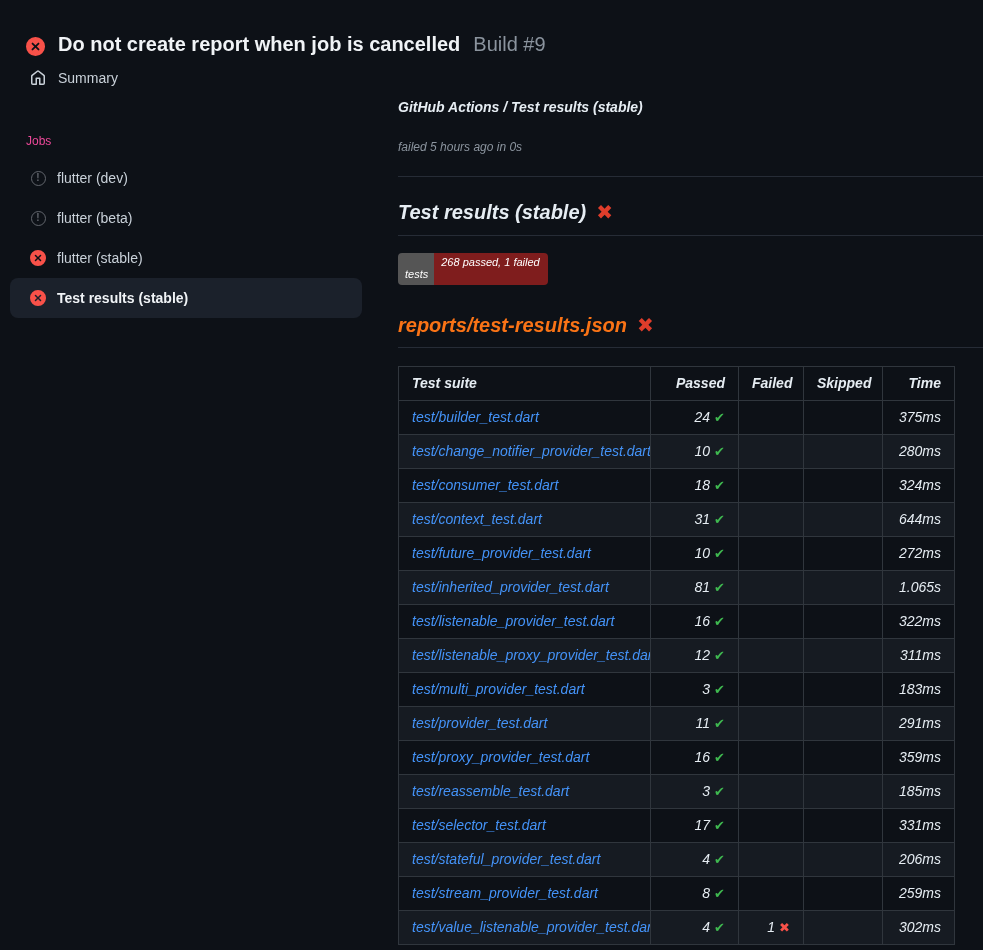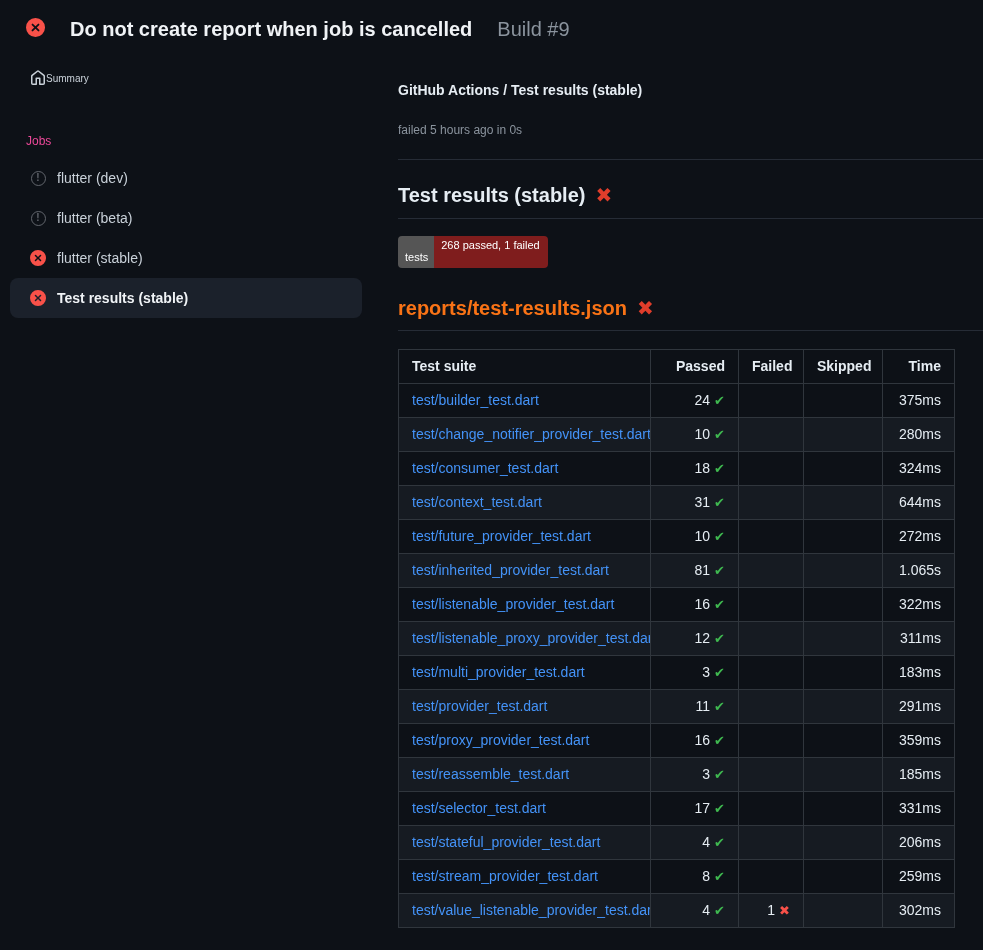--- a/index.html
+++ b/index.html
@@ -5,54 +5,54 @@
   * { margin:0; padding:0; box-sizing:border-box; }
   html,body { width:983px; height:950px; overflow:hidden; }
   body {
     background:#0d1117;
     color:#c9d1d9;
     font-family:"Liberation Sans","DejaVu Sans",sans-serif;
     position:relative;
   }
   
   .top-header {
-    display:flex; align-items:flex-start; gap:25px;
+    display:flex; align-items:flex-end; gap:13px;
     padding:18px 0 0 26px; height:56px;
   }
   .top-header .status-ico { width:19px; height:19px; flex:0 0 auto; }
   .top-header h1 { font-size:20px; font-weight:bold; color:#f0f3f6; white-space:nowrap; }
   .top-header .build-no { font-size:20px; font-weight:normal; color:#8b949e; }
 
   
   .sidebar { position:absolute; left:0; top:62px; width:390px; }
   .summary-row {
-    display:flex; align-items:center; 
+    display:flex; align-items:flex-start; gap:12px;
     padding:8px 0 8px 30px; cursor:pointer;
-    color:#c9d1d9; font-size:10px;
+    color:#c9d1d9; font-size:14px;
   }
   .summary-row svg { width:16px; height:16px; fill:#c9d1d9; }
   .jobs-label { color:#ec4899; font-size:12px; margin:40px 0 10px 26px; }
   .job-list { margin-top:0; }
   .job-item {
     display:flex; align-items:center; gap:11px;
     height:40px; padding-left:20px; margin:0 28px 0 10px;
     border-radius:8px; cursor:pointer;
     font-size:14px; color:#c9d1d9;
   }
   .job-item.selected { background:#1b212b; color:#f0f3f6; font-weight:bold; }
   .job-item .ico { width:16px; height:16px; display:inline-flex; align-items:center; justify-content:center; flex:0 0 auto; }
   .job-item .ico svg { width:16px; height:16px; }
   .alert-circle {
     width:15px; height:15px; border:1.6px solid #62666d; border-radius:50%;
     color:#62666d; font-size:10px; font-weight:bold; line-height:12px;
     display:inline-flex; align-items:center; justify-content:center;
   }
 
   
-  .main { position:absolute; left:398px; top:80px; right:0; }
+  .main { position:absolute; left:398px; top:97px; right:0;font-style:italic; }
   .breadcrumb { font-size:14px; font-weight:bold; color:#e6edf3; line-height:20px; }
   .status-line { font-size:12px; color:#8b949e; margin-top:22px; line-height:16px; }
   .hr { border-bottom:1px solid #262c36; margin-top:21px; }
 
   .section-heading {
     margin-top:22px; padding-bottom:9px; border-bottom:1px solid #262c36;
     font-size:20px; font-weight:bold; color:#e6edf3; line-height:27px;
     display:flex; align-items:center; gap:10px;
   }
   .x-mark { color:#df3d2b; font-size:20px; font-weight:normal; font-family:"DejaVu Sans",sans-serif; }

